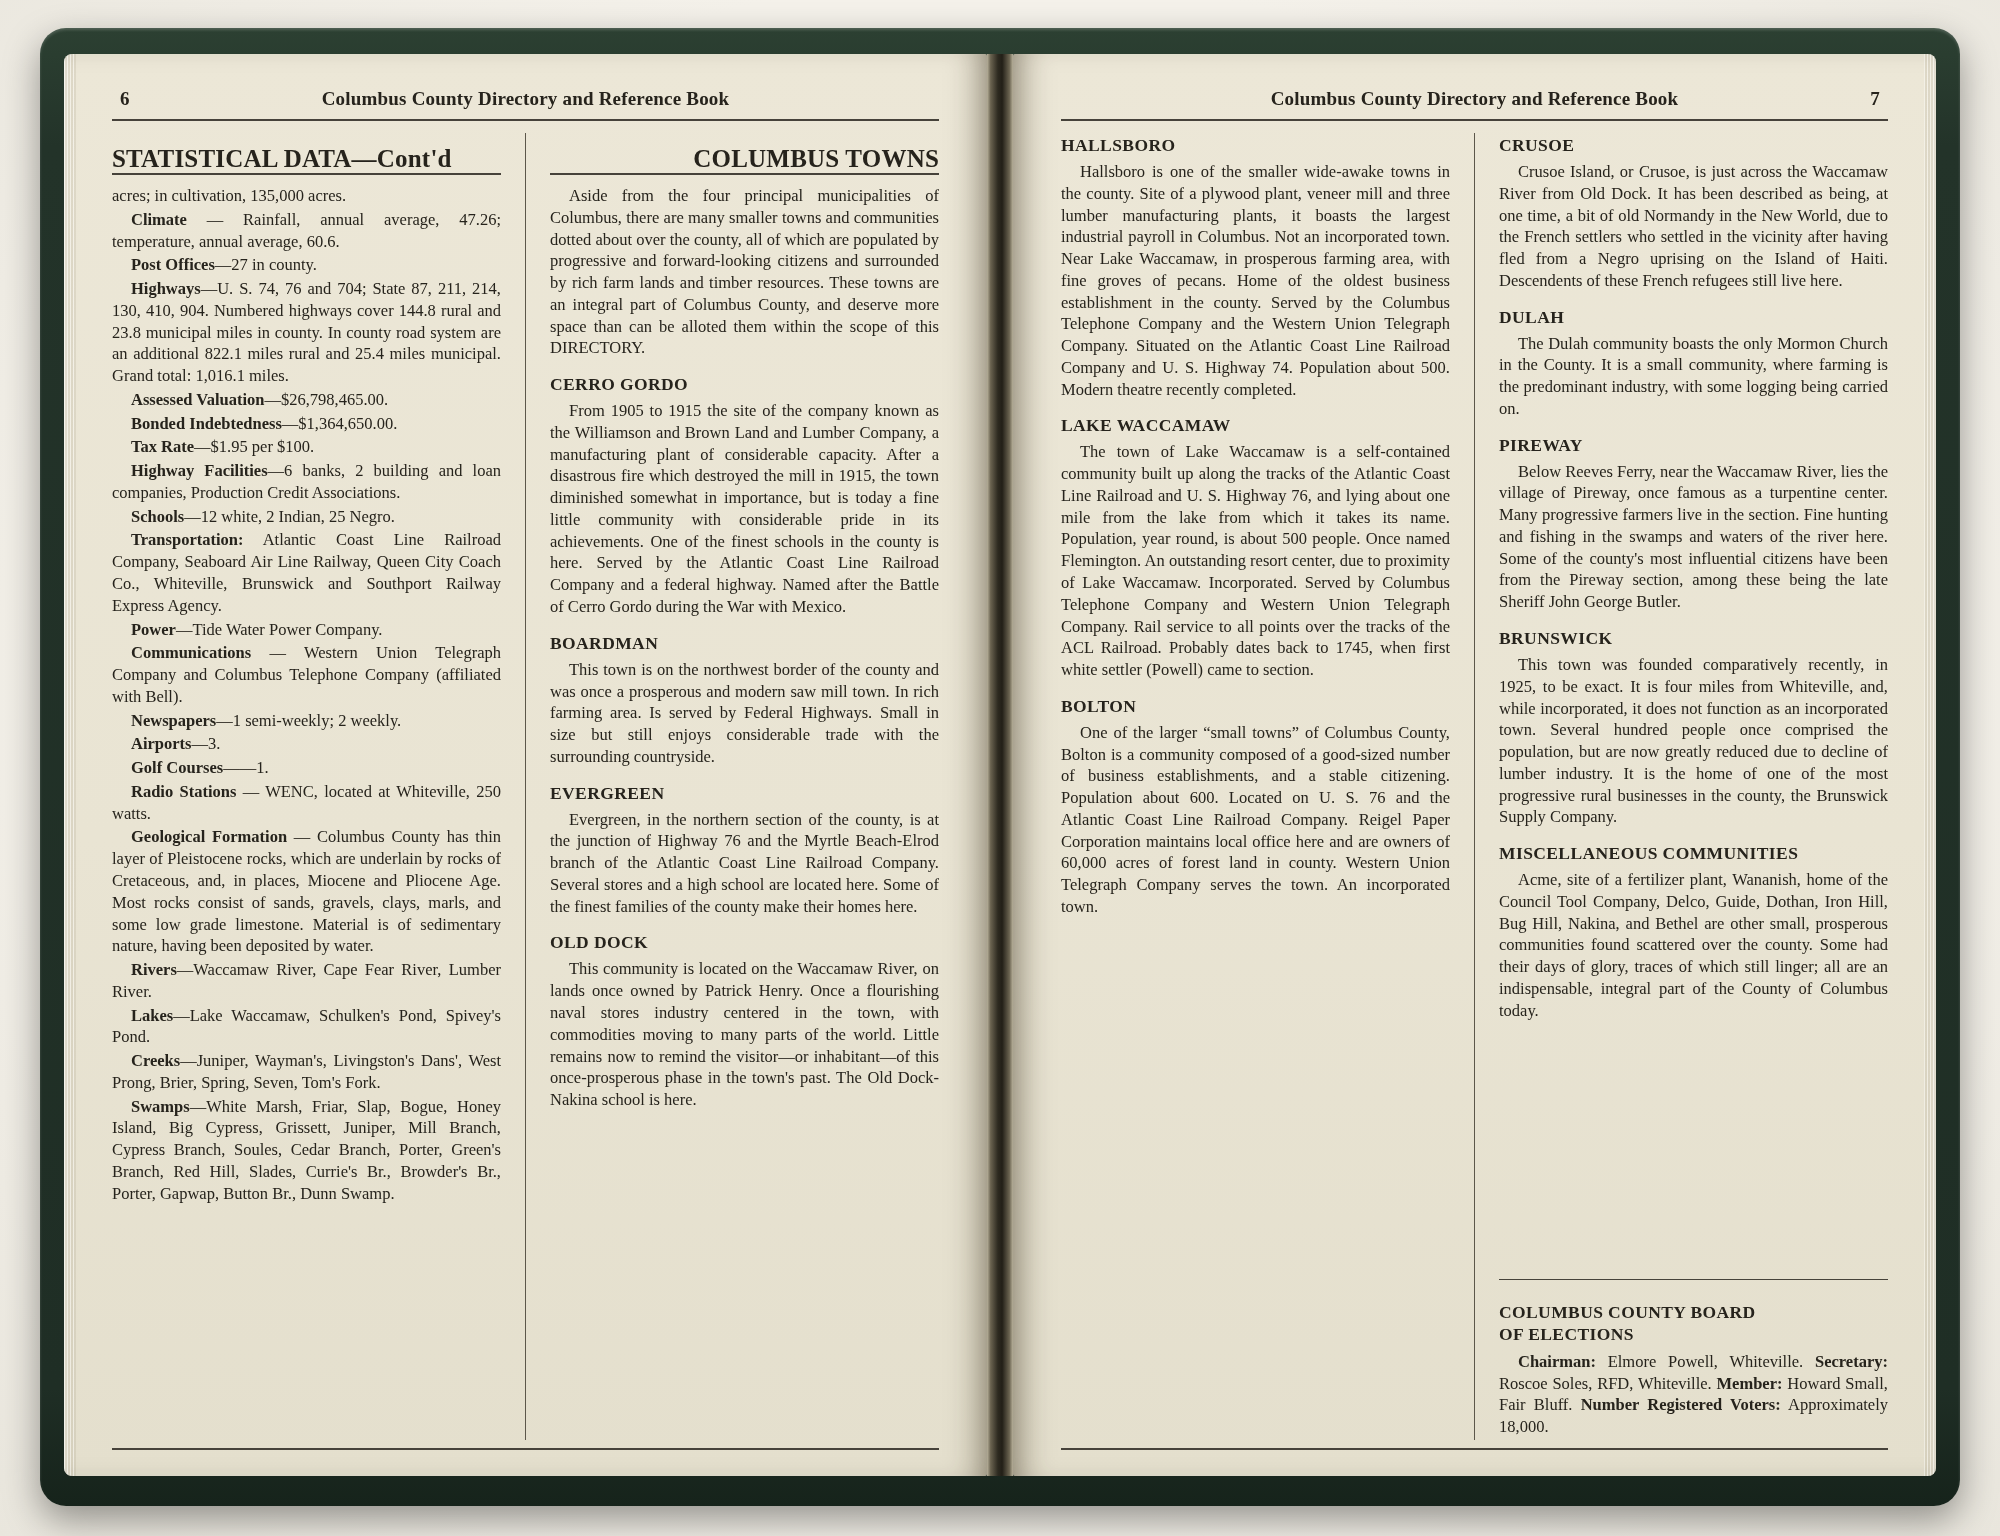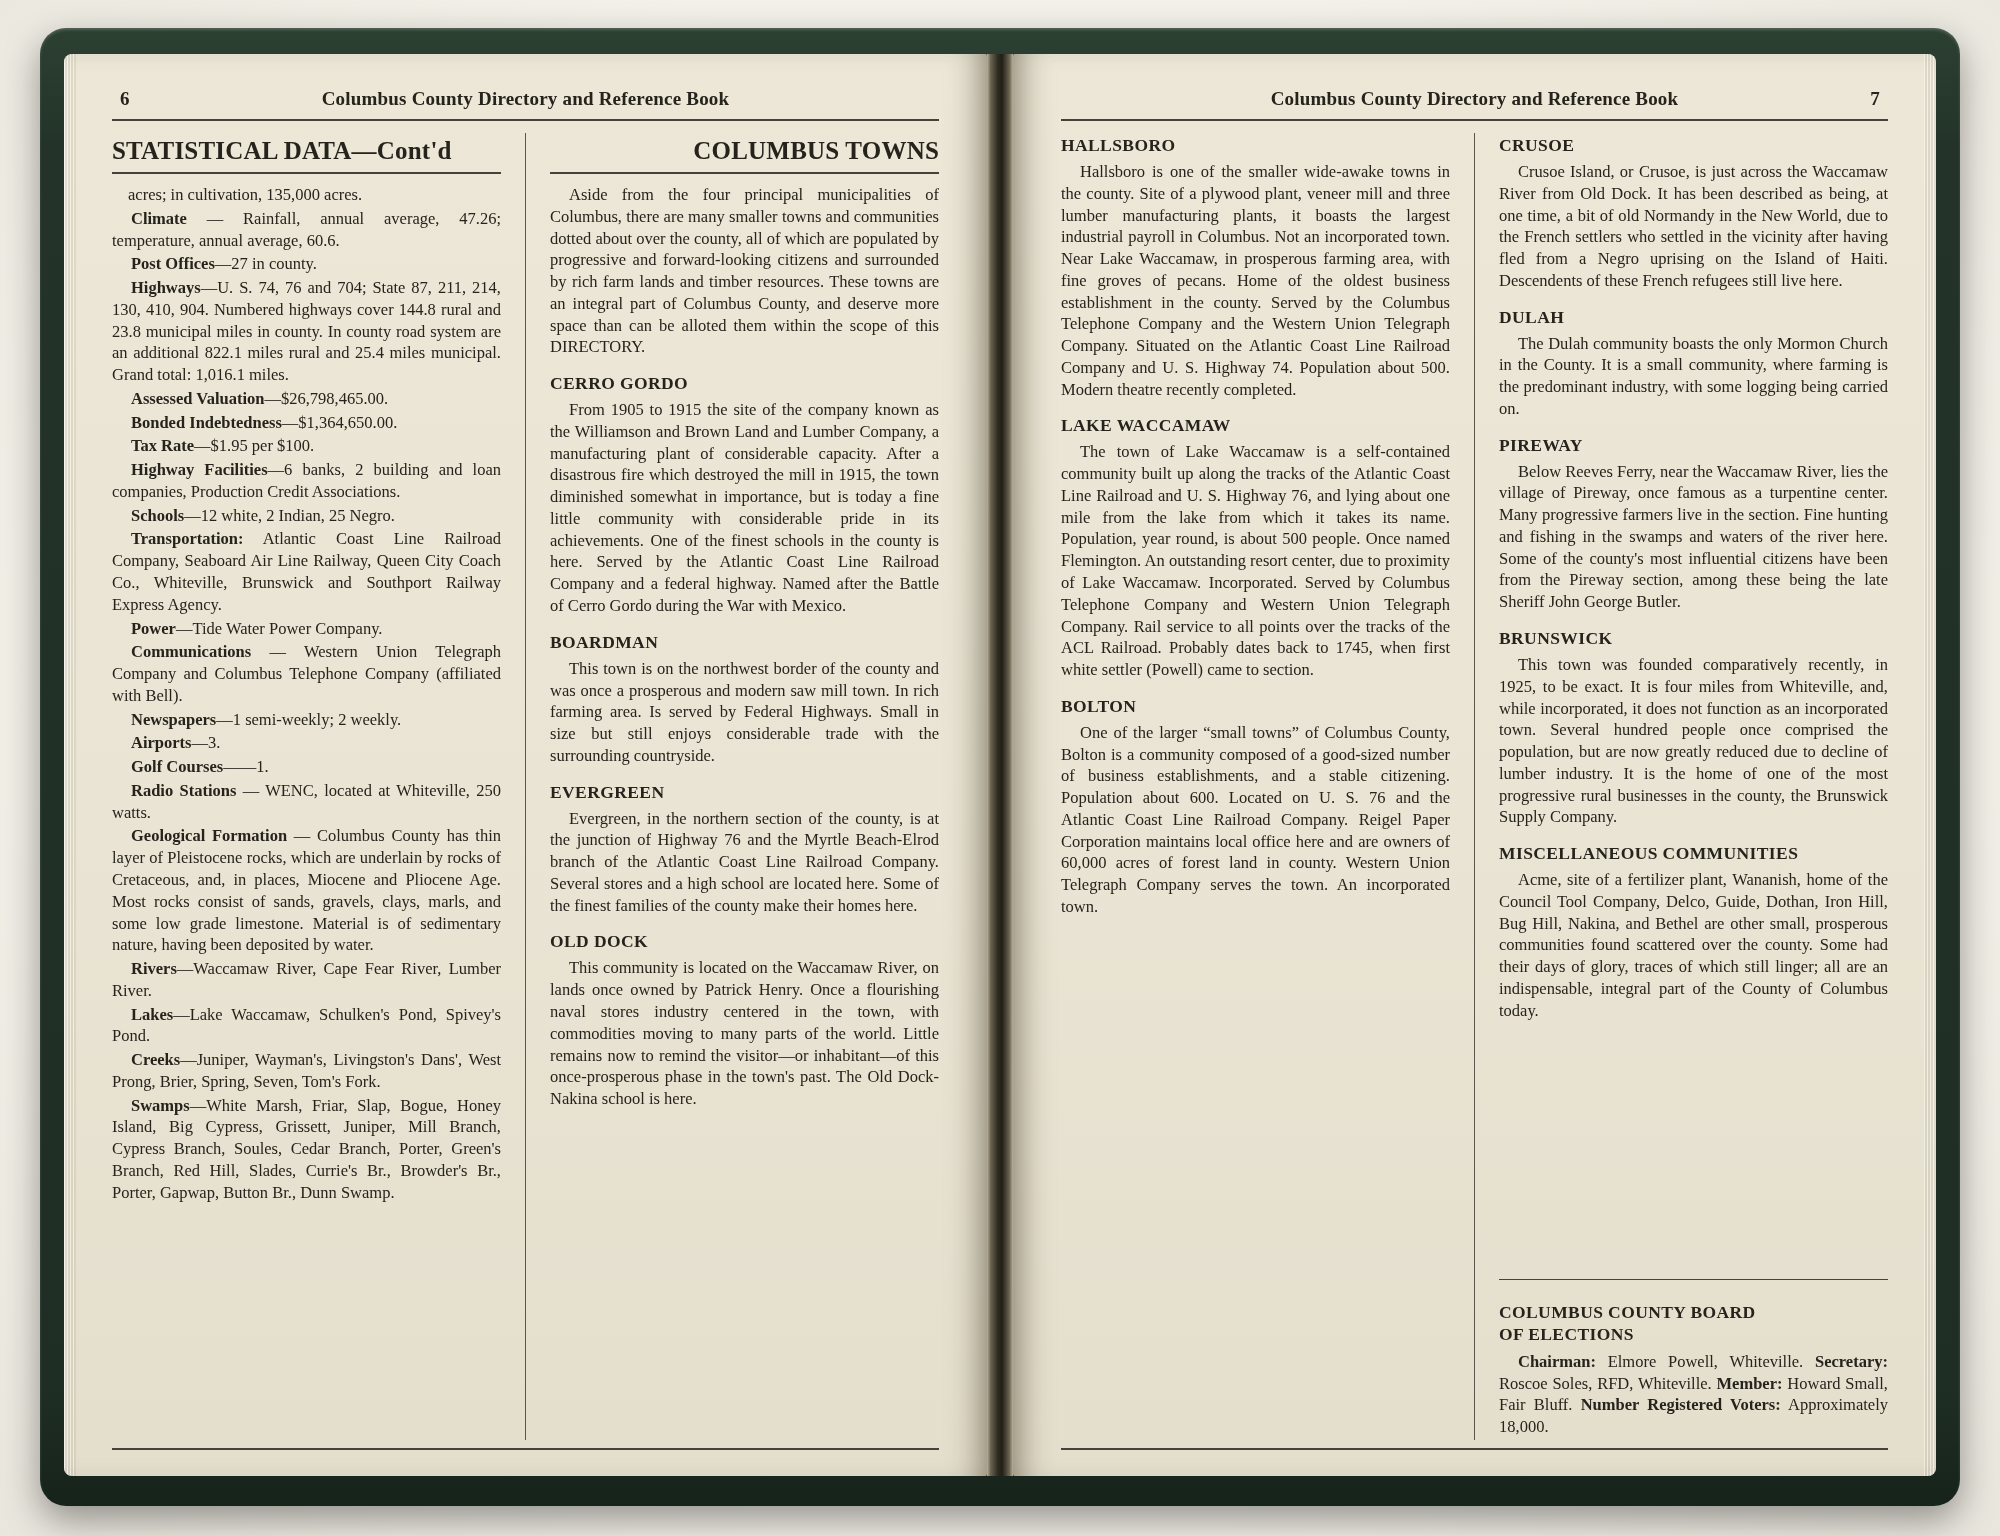--- a/index.html
+++ b/index.html
@@ -56,33 +56,33 @@
     letter-spacing: .2px;
     flex: none;
   }
   .pagenum { position: absolute; top: 0; font-size: 19px; font-weight: bold; }
   .pagenum.pos-left  { left: 8px; }
   .pagenum.pos-right { right: 8px; }
   .cols { flex: 1; display: flex; min-height: 0; margin-top: 12px; }
   .col  { flex: 1; display: flex; flex-direction: column; min-height: 0; overflow: hidden; }
   .vdivider { width: 1px; background: #5c574a; margin: 0 24px; flex: none; }
   .coltitle {
-    font-size: 25px; font-weight: bold; margin: 4px 0 10px 0;
-    padding-bottom: 7px; border-bottom: 2px solid #46423a;
+    font-size: 25px; font-weight: bold; margin: 12px 0 10px 0;
+    border-bottom: 2px solid #46423a;
     letter-spacing: .2px; flex: none;
   }
   .coltitle.centered { text-align: right; }
   .para {
     margin: 0 0 2px 0;
     font-size: 16.5px; line-height: 1.32;
     text-align: justify;
     text-indent: 19px;
     hyphens: auto;
   }
-  .para.noindent { text-indent: 0; margin-left: 16px; }
+  .para.noindent { text-indent: 0; }
   .shead {
     font-weight: bold;
     font-size: 17.5px; letter-spacing: .4px;
     margin: 13px 0 5px 0; flex: none;
   }
   .col > .shead:first-child { margin-top: 2px; }
   .prewrap { white-space: pre-line; line-height: 1.25; }
   .bottom-box {
     margin-top: auto;
     border-top: 1.5px solid #46423a;

